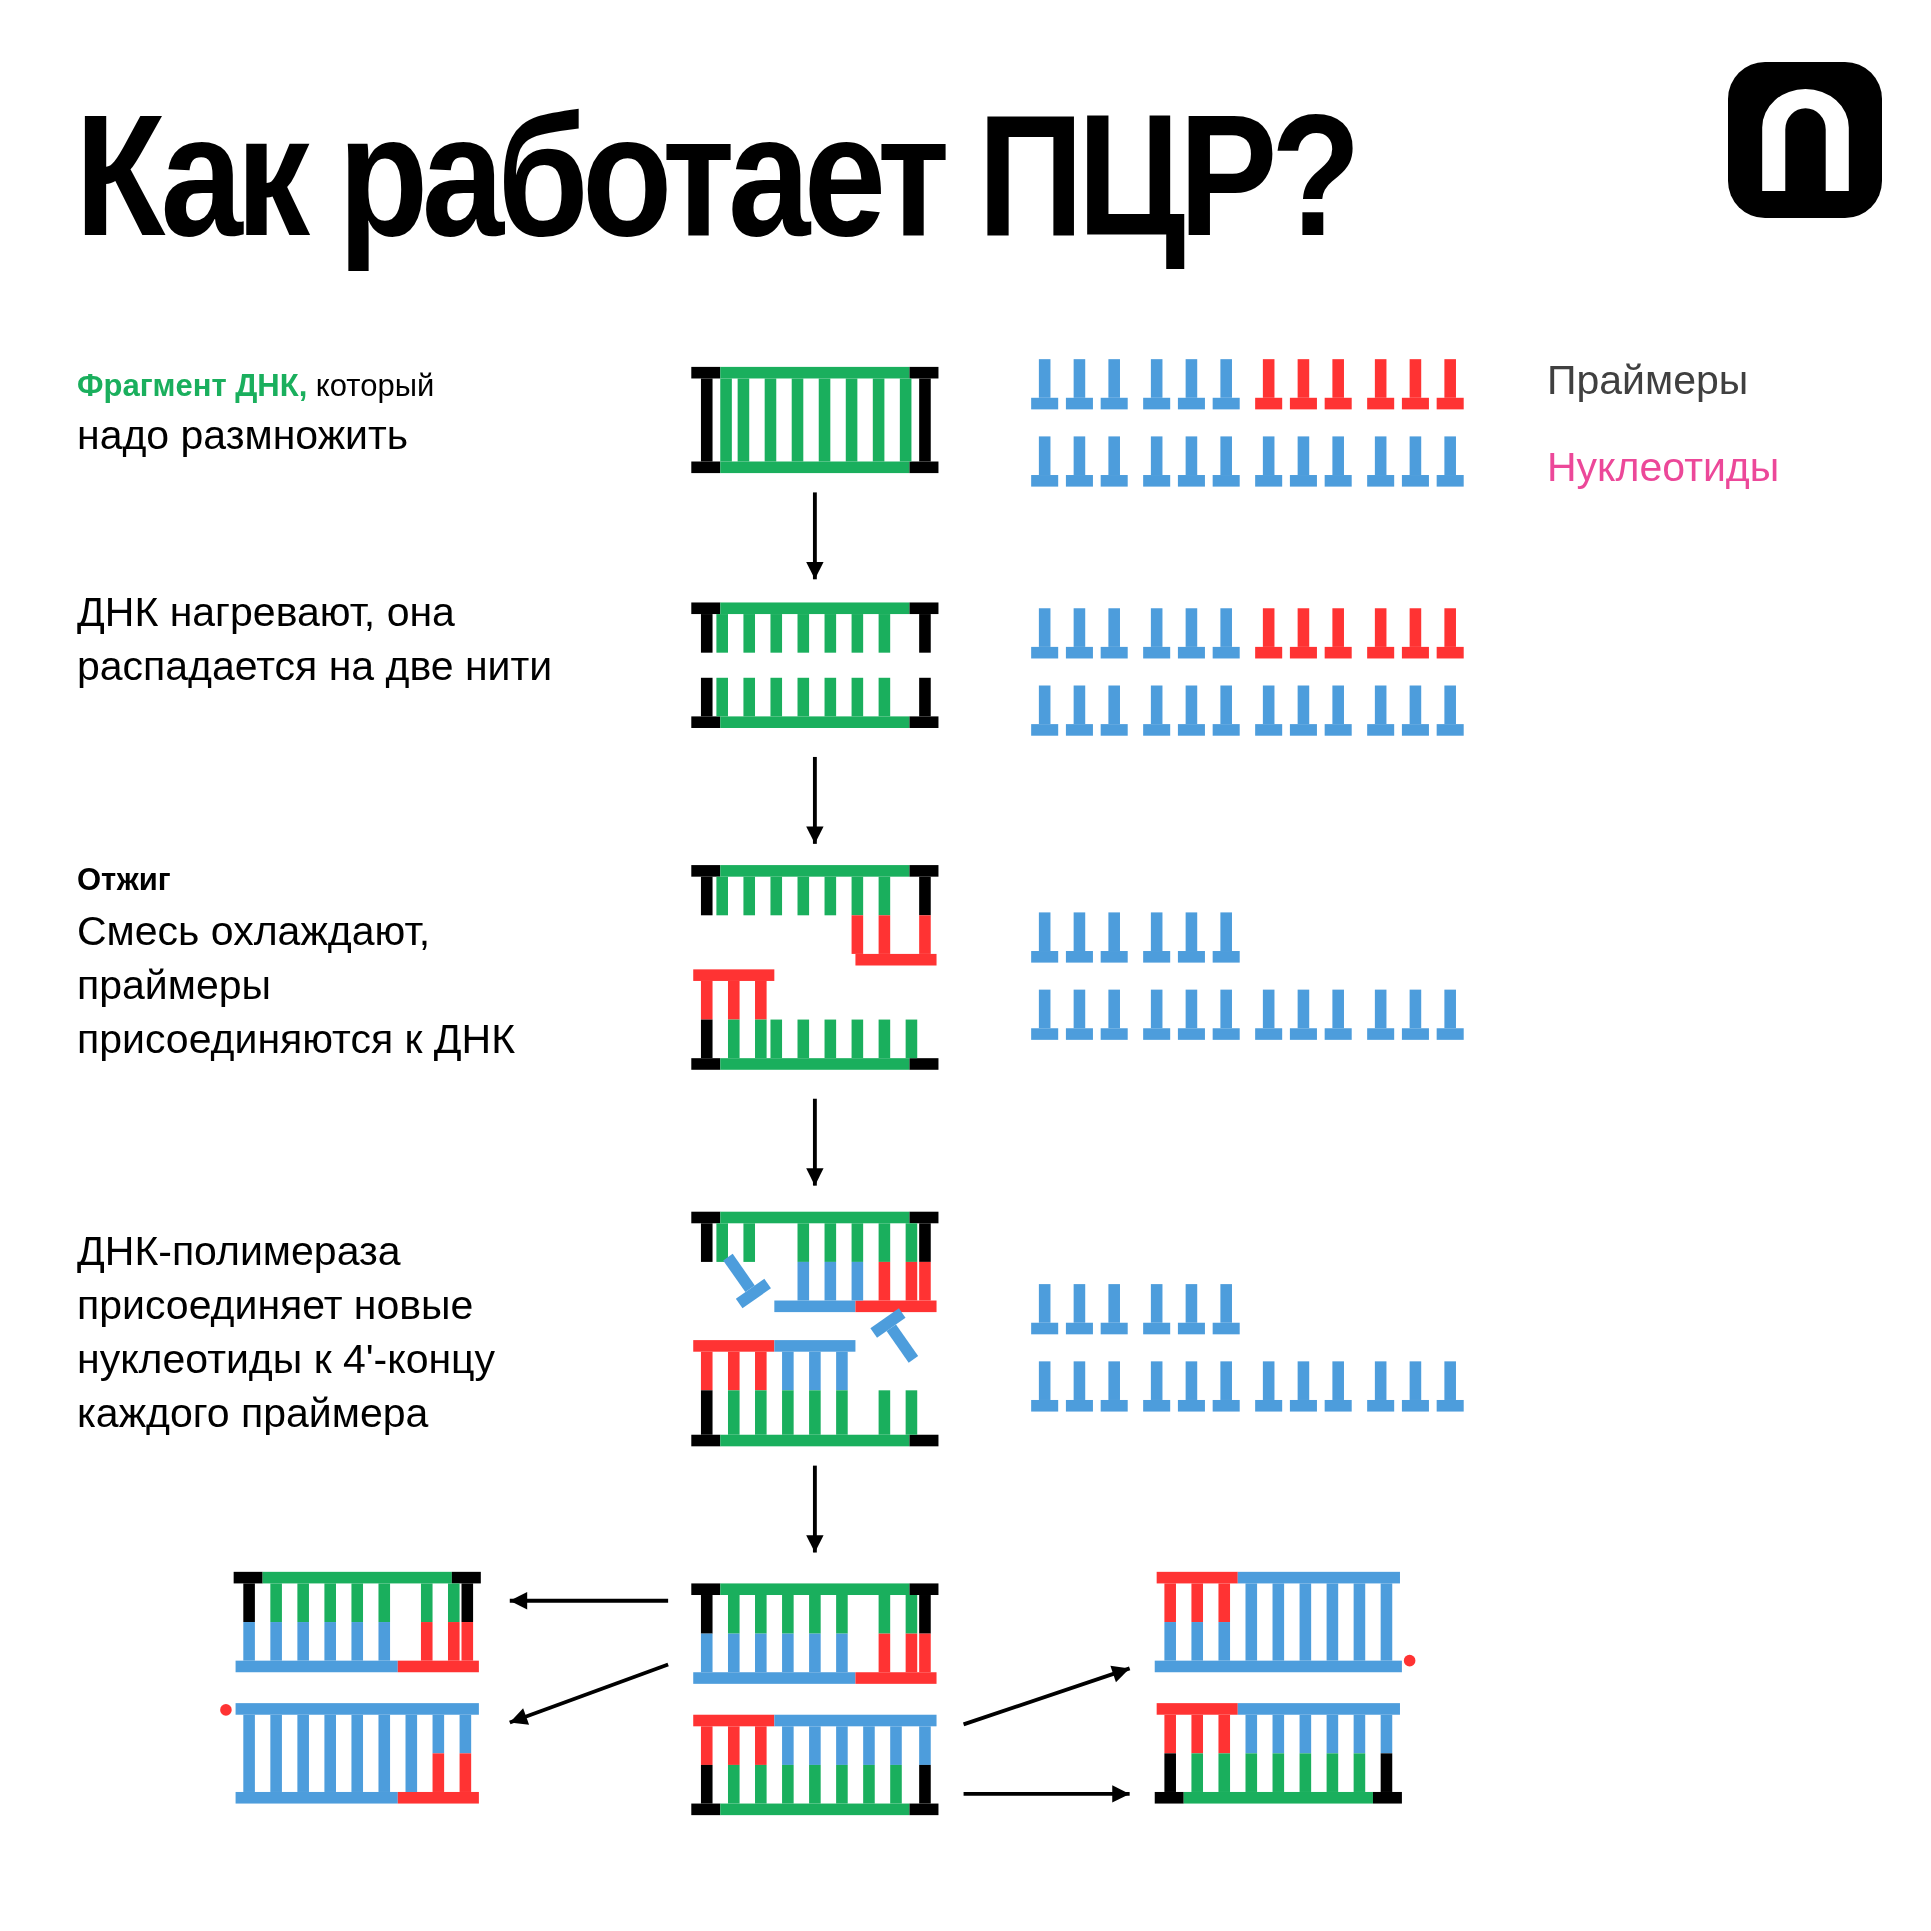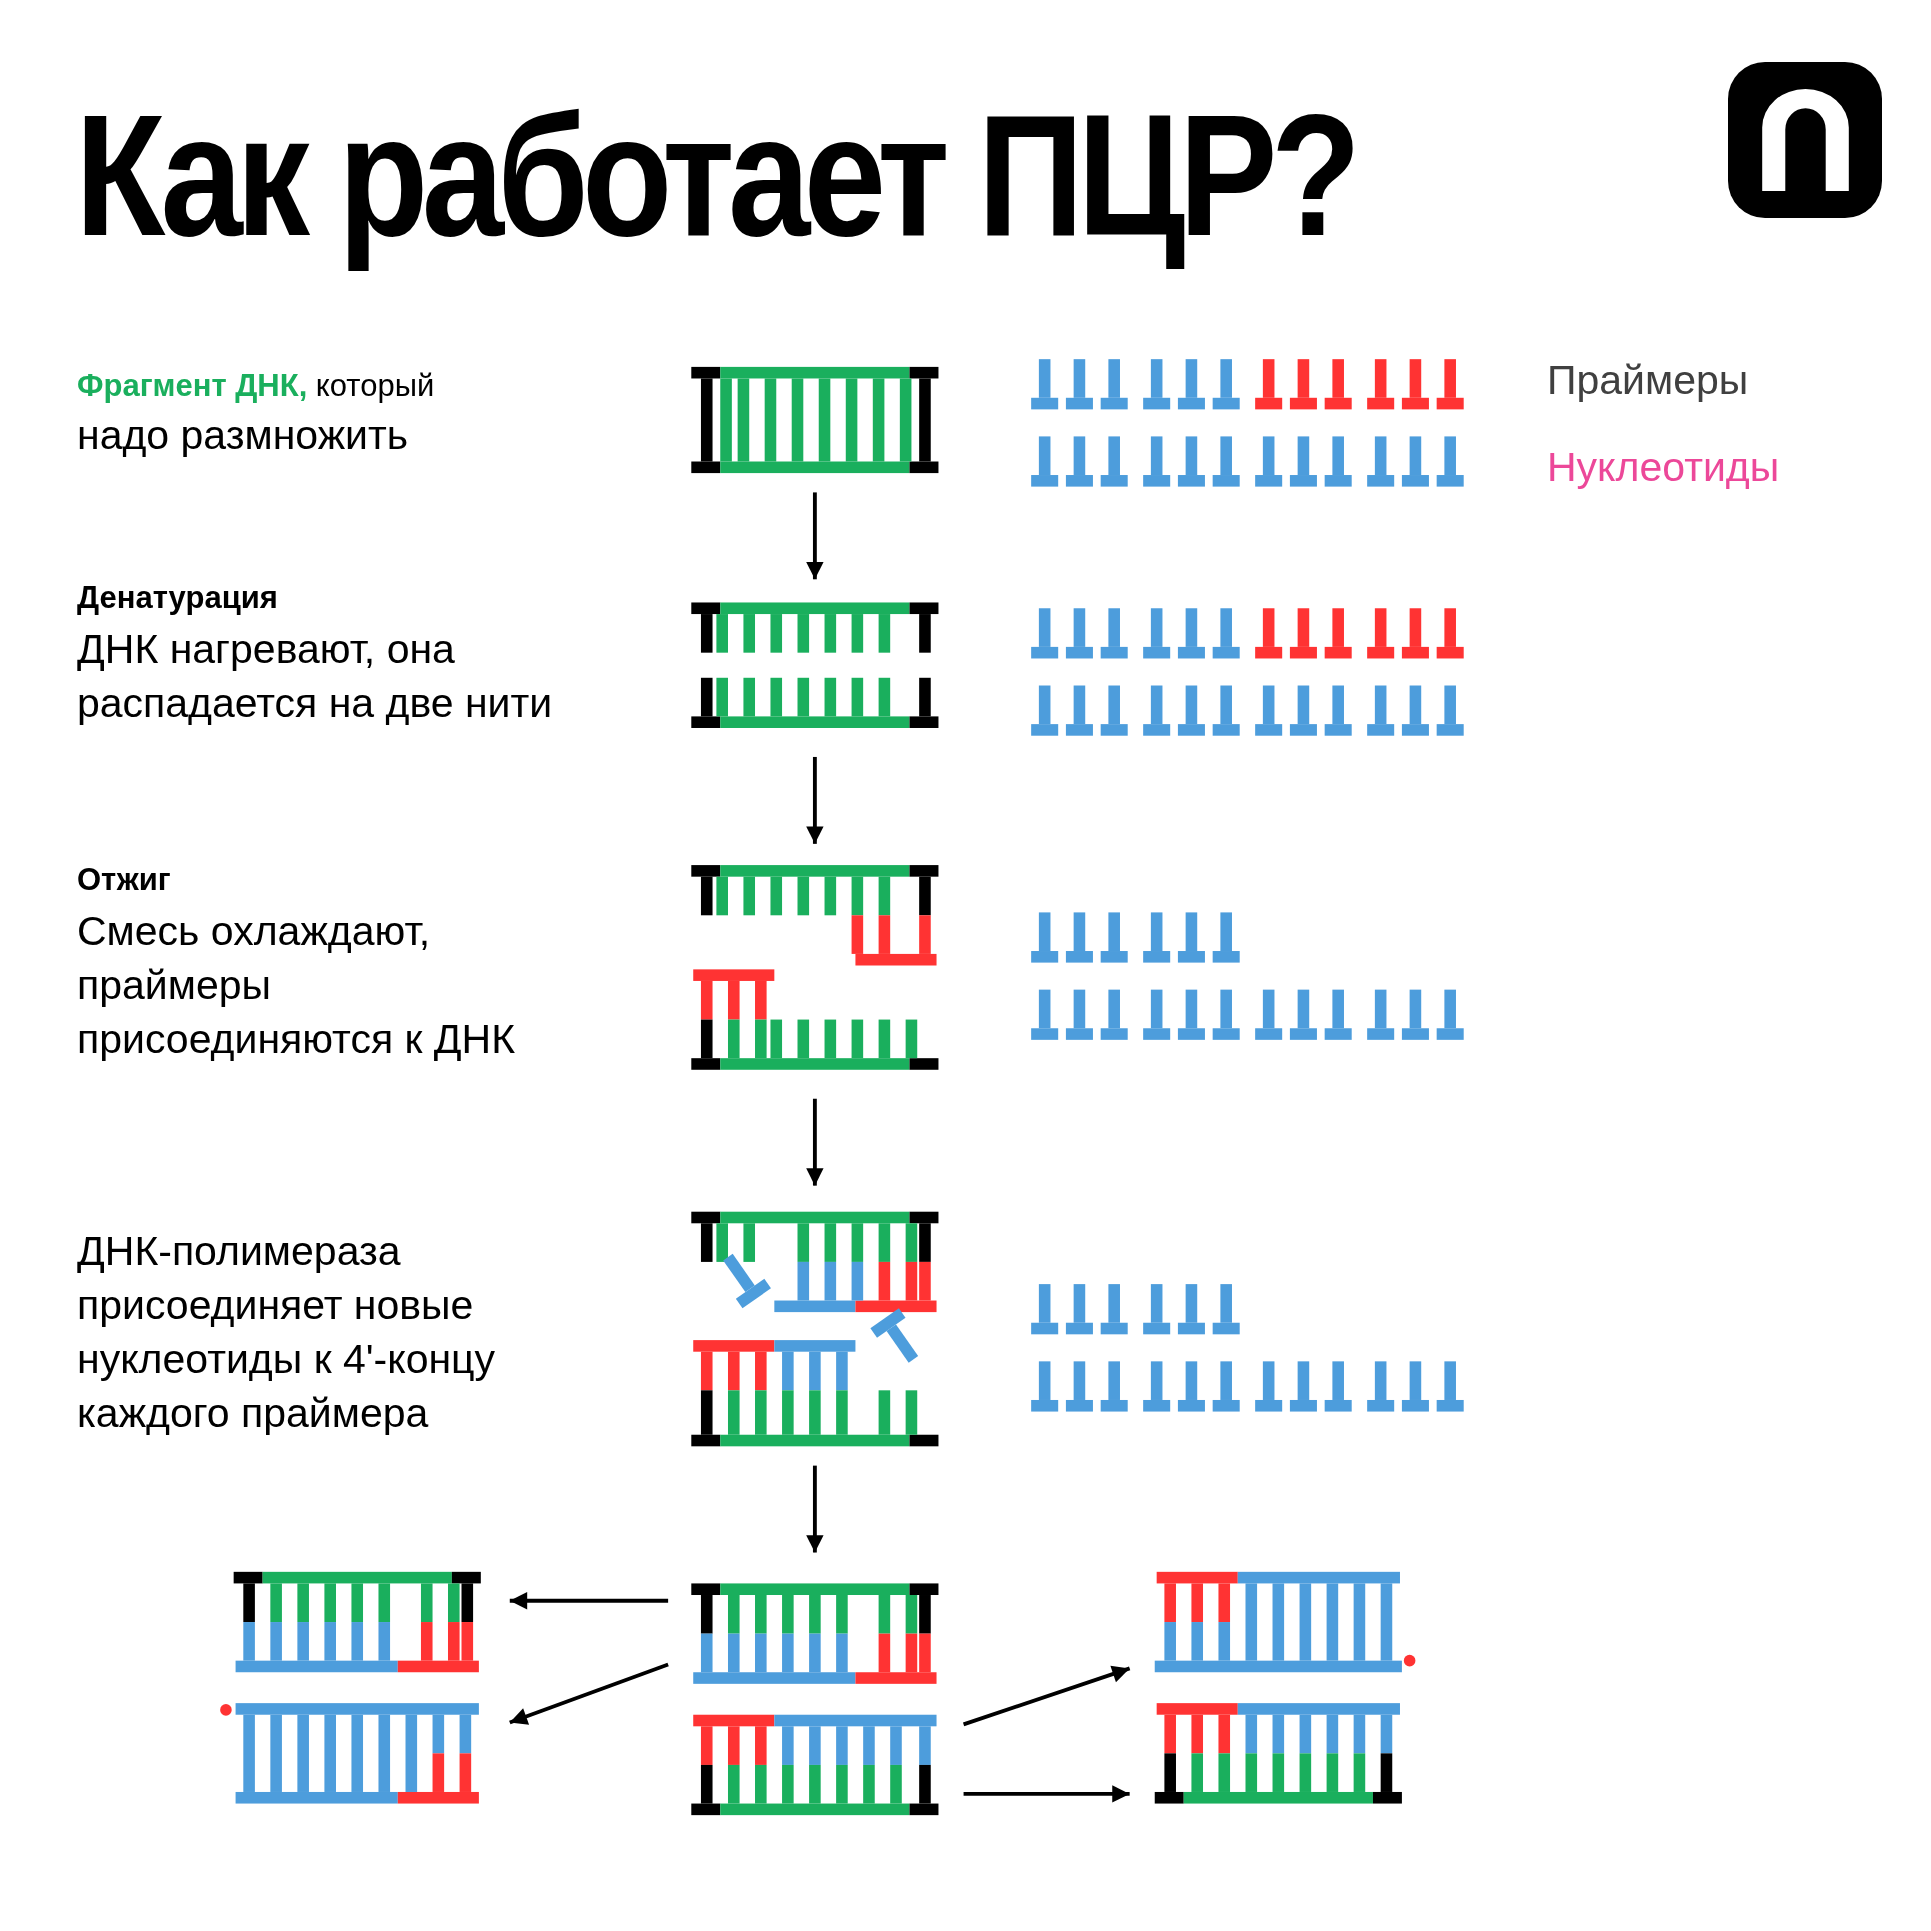--- a/index.html
+++ b/index.html
@@ -24,21 +24,20 @@
   </svg>
 </div>
 
 <div class="step" style="top:367px">
   <div class="step-head" style="font-weight:normal">
     <span class="green">Фрагмент ДНК,</span><span> который</span>
   </div>
   <div class="step-body" style="margin-top:4px">надо размножить</div>
 </div>
 <div class="step" style="top:579px; width:541px">
-  <div class="step-head">Денатурация</div>
   <div class="step-body">ДНК нагревают, она распадается на две нити</div>
 </div>
 <div class="step" style="top:861px; width:521px">
   <div class="step-head">Отжиг</div>
   <div class="step-body">Смесь охлаждают, праймеры присоединяются к ДНК</div>
 </div>
 <div class="step" style="top:1218px; width:492px">
   <div class="step-body">ДНК-полимераза присоединяет новые нуклеотиды к 4'-концу каждого праймера</div>
 </div>
 

